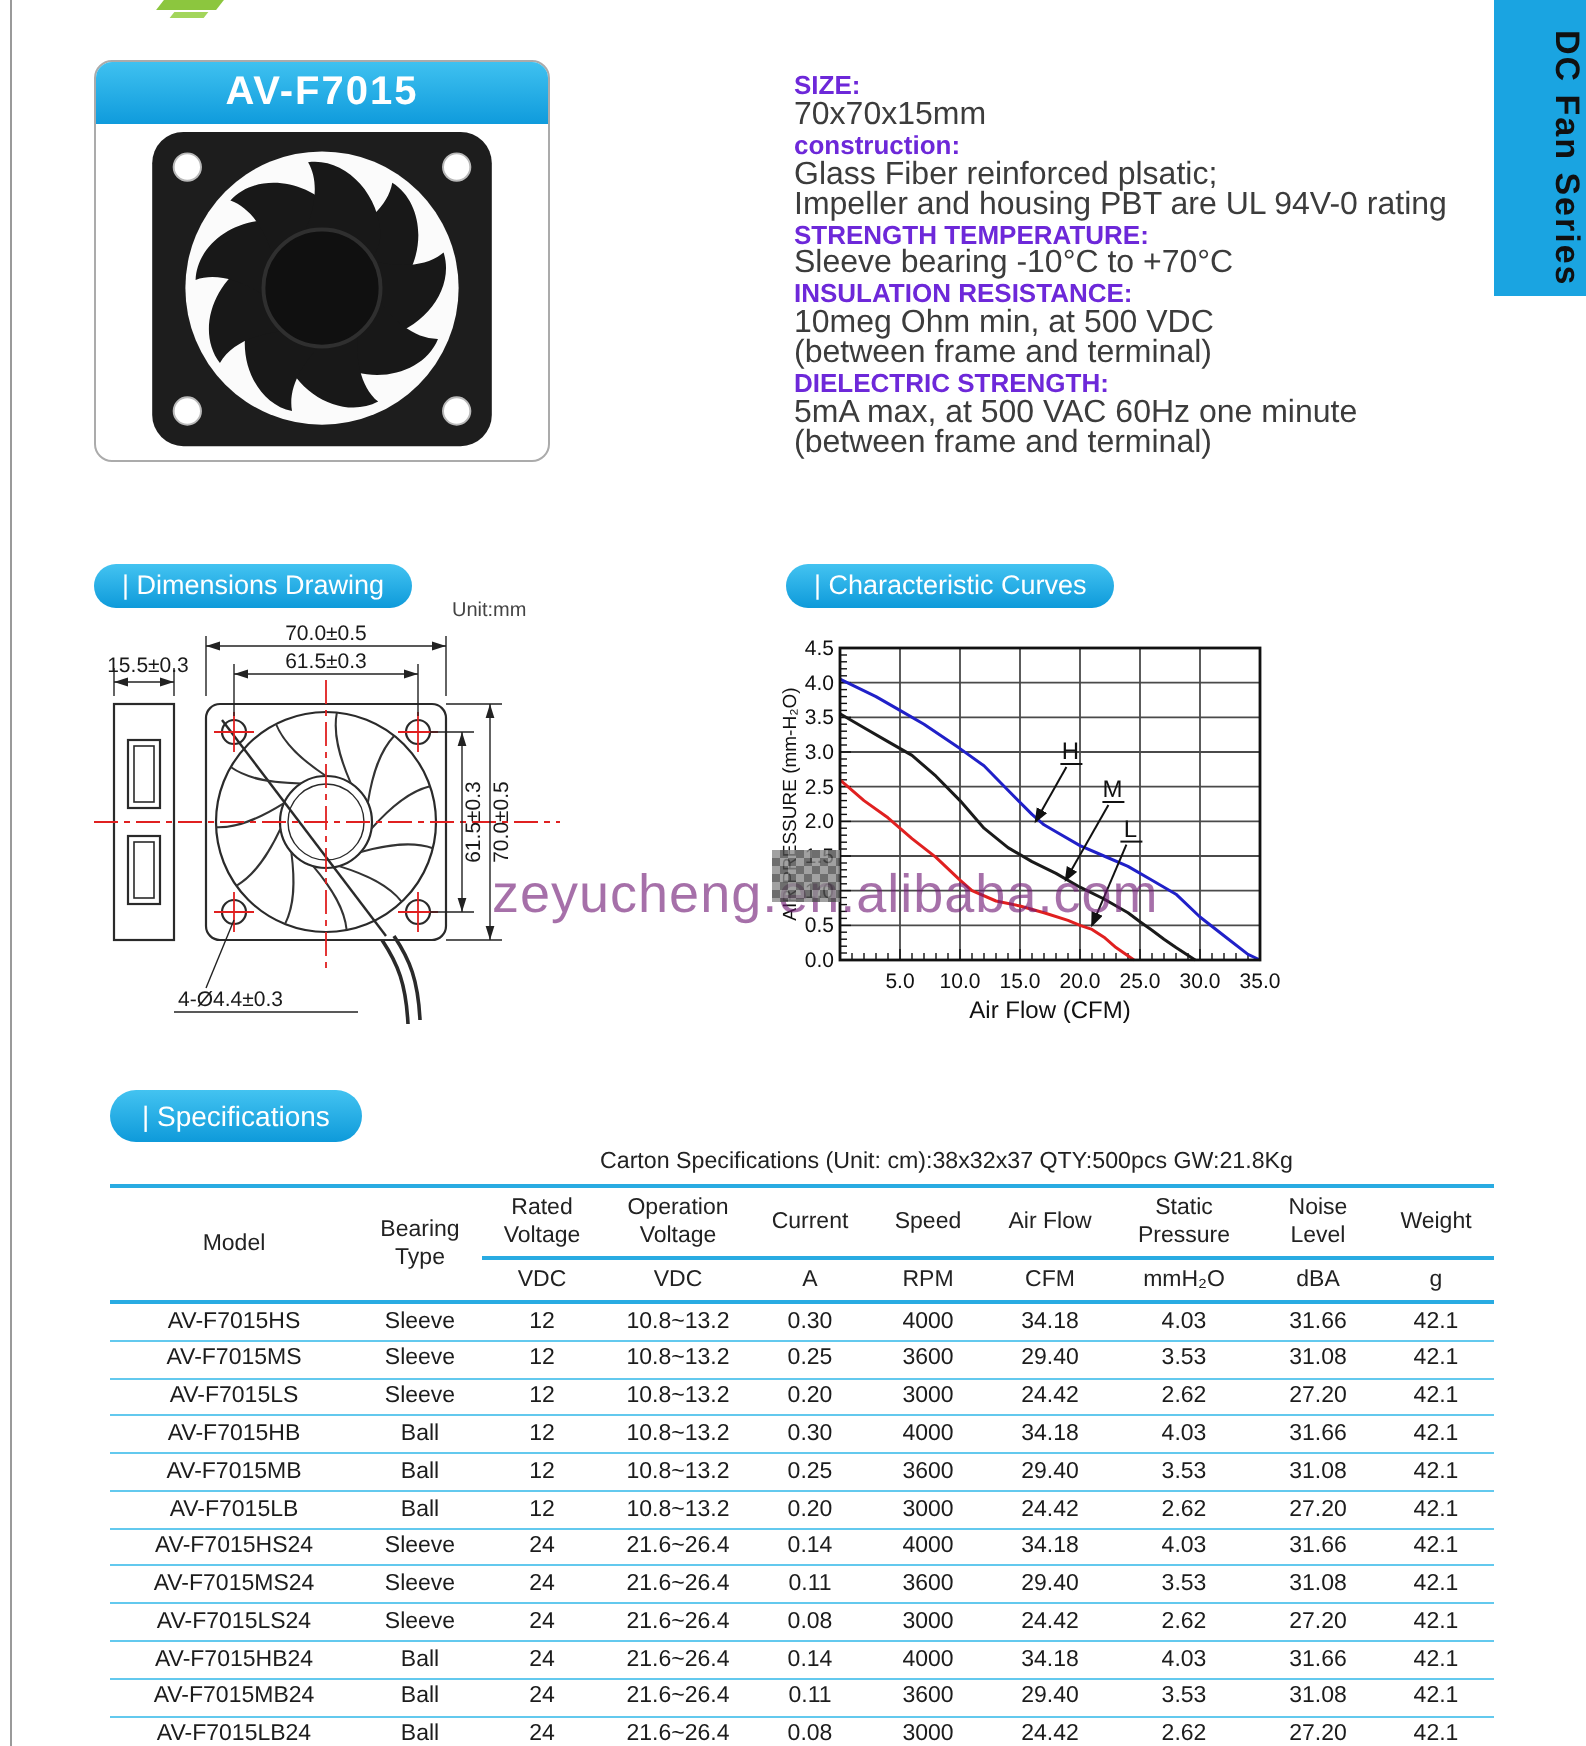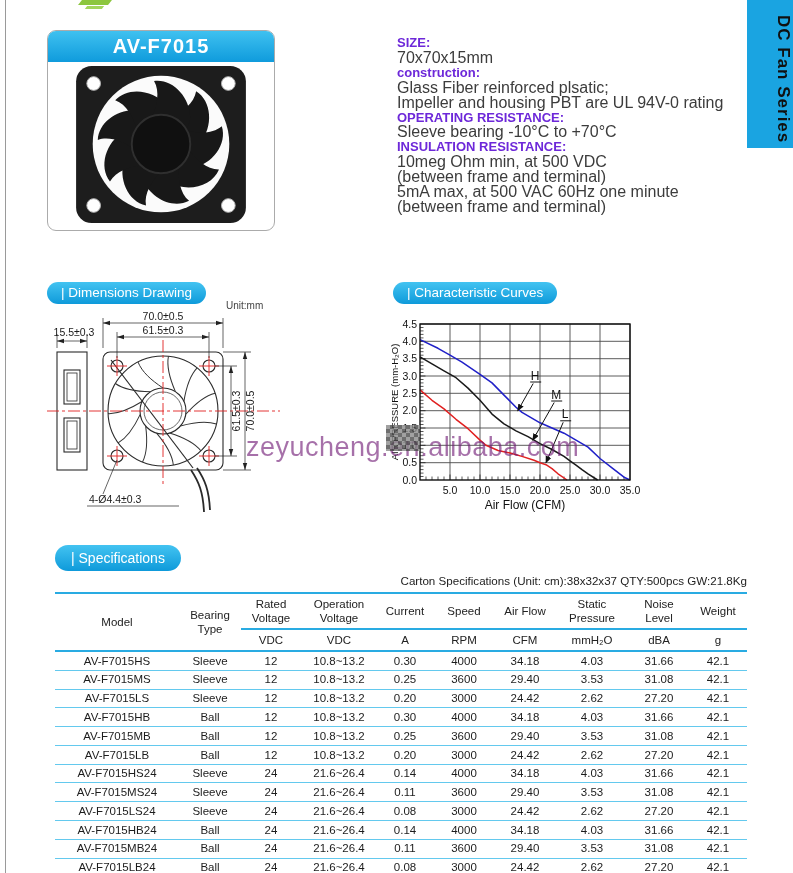--- a/index.html
+++ b/index.html
@@ -28,21 +28,21 @@
   #pill-spec{left:55px;top:545px;font-size:14px;line-height:26px;padding:0 16px;}
   .unit-note{position:absolute;left:226px;top:300px;font-size:10px;color:#444;}
   .drawing{position:absolute;left:45px;top:310px;width:250px;height:212px;}
   .chart{position:absolute;left:390px;top:312px;width:260px;height:204px;}
   .wm{position:absolute;left:246px;top:432px;font-size:27px;color:#701a75;opacity:.62;
       letter-spacing:.5px;white-space:nowrap;}
   .censor{position:absolute;left:386px;top:425px;width:34px;height:26px;opacity:.8;
       background-image:linear-gradient(45deg,#4b4b4b 25%,transparent 25%,transparent 75%,#4b4b4b 75%),
                        linear-gradient(45deg,#4b4b4b 25%,#8a8a8a 25%,#8a8a8a 75%,#4b4b4b 75%);
       background-size:8px 8px;background-position:0 0,4px 4px;}
-  .carton{position:absolute;left:300px;top:574px;width:447px;text-align:right;font-size:11.6px;color:#222;}
+  .carton{position:absolute;left:300px;top:574px;width:447px;font-size:11.6px;color:#222;}
   .spec-table{position:absolute;left:55px;top:592px;width:692px;border-collapse:collapse;
       table-layout:fixed;font-size:11.5px;color:#1c1c1c;border-top:2.5px solid #29abe2;}
   .spec-table th{font-weight:normal;color:#222;vertical-align:middle;text-align:center;
       padding:1px 0;line-height:1.25;border-bottom:2px solid #29abe2;}
   .spec-table thead tr.hdr-names th{height:32px;}
   .spec-table thead tr.hdr-units th{height:18px;border-top:1.5px solid #29abe2;}
   .spec-table thead th[rowspan]{border-top:none;}
   .spec-table tbody td{border-bottom:1.5px solid #63c9ee;text-align:center;padding:1.6px 0;line-height:14.6px;}
   .spec-table tbody tr:last-child td{border-bottom:2.5px solid #29abe2;}
   svg text{font-family:"Liberation Sans",sans-serif;}
@@ -82,25 +82,26 @@
       </svg>
     </div>
   </div>
 
   <div class="ov">
       <div class="ov-h">SIZE:</div>
       <div class="ov-p">70x70x15mm</div>
       <div class="ov-h">construction:</div>
       <div class="ov-p">Glass Fiber reinforced plsatic;</div>
       <div class="ov-p">Impeller and housing PBT are UL 94V-0 rating</div>
-      <div class="ov-h">OPERATING RESISTANCE:</div>
+      <div class="ov-h">STRENGTH TEMPERATURE:</div>
       <div class="ov-p">Sleeve bearing  -10°C to +70°C</div>
       <div class="ov-h">INSULATION RESISTANCE:</div>
       <div class="ov-p">10meg Ohm min, at 500 VDC</div>
       <div class="ov-p">(between frame and terminal)</div>
+      <div class="ov-h">DIELECTRIC STRENGTH:</div>
       <div class="ov-p">5mA max, at 500 VAC 60Hz one minute</div>
       <div class="ov-p">(between frame and terminal)</div>
     </div>
 
   <div class="pill" id="pill-dim">| Dimensions Drawing</div>
   <div class="unit-note">Unit:mm</div>
 
   <div class="drawing">
     <svg width="250" height="212" viewBox="0 0 250 212">
 

